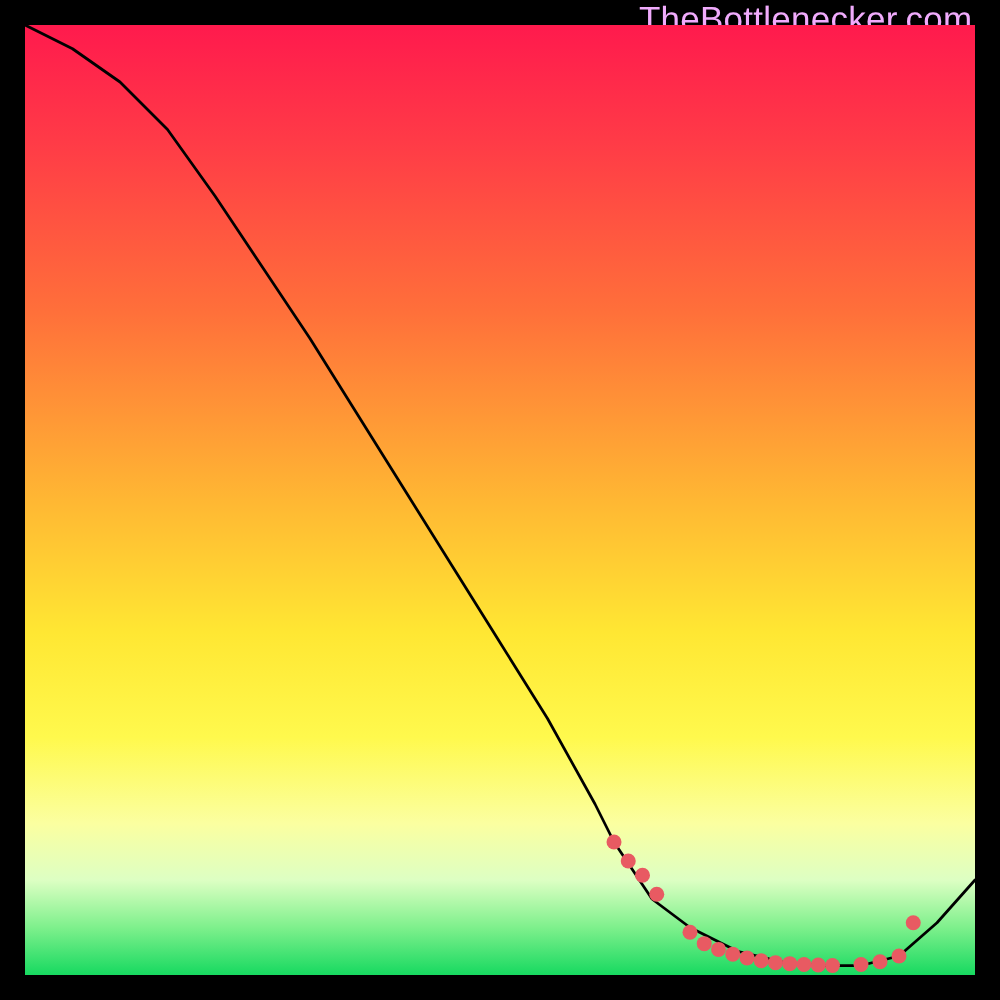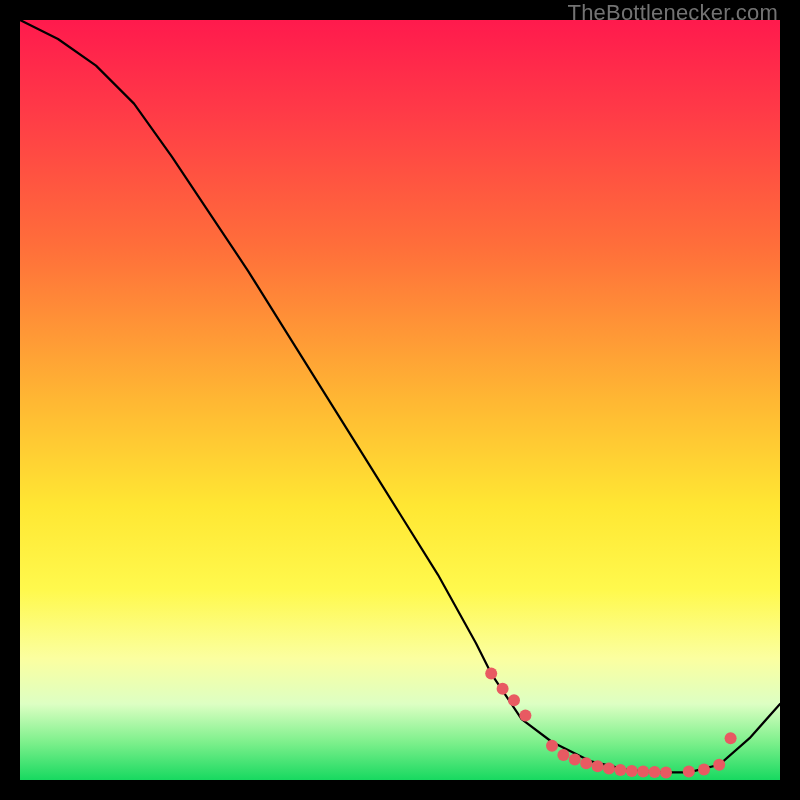--- a/index.html
+++ b/index.html
@@ -35,22 +35,22 @@
       #fbffa0 84%,
       #ddffc3 90%,
       #7ef08c 95%,
       #17d960 100%
     );
   }
   .watermark {
     position: absolute;
     top: 0px;
     right: 22px;
-    color: #737373;
-    font-size: 22px;
+    color: #f0abfc;
+    font-size: 28px;
     letter-spacing: 0.2px;
   }
   svg.curve {
     position: absolute;
     left: 0;
     top: 0;
     width: 760px;
     height: 760px;
     overflow: visible;
   }

